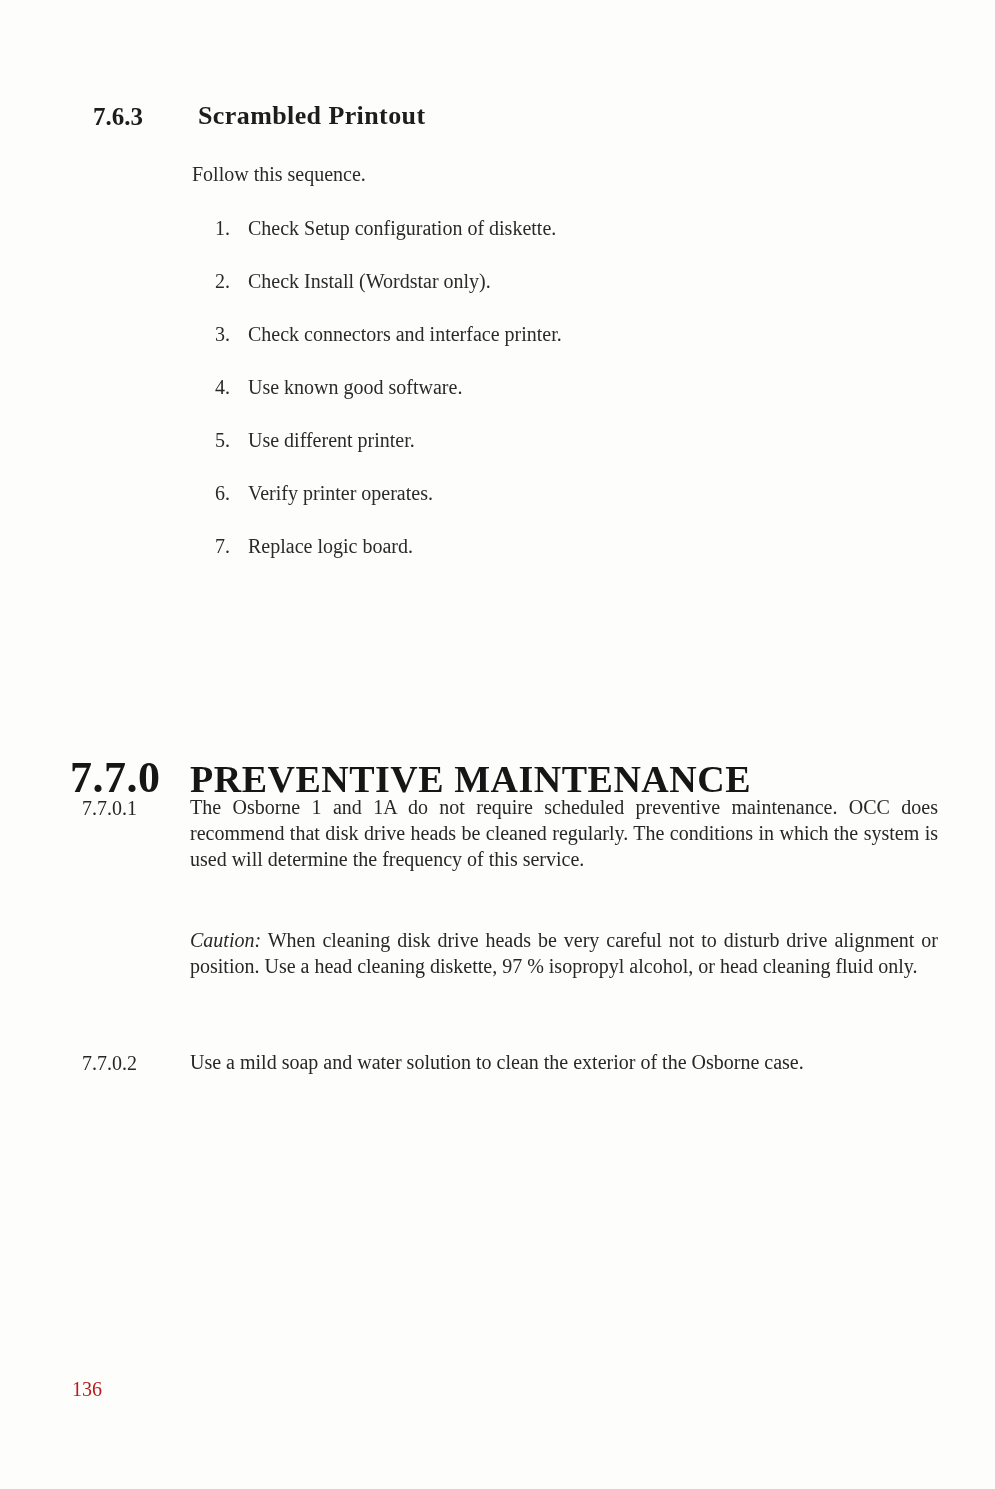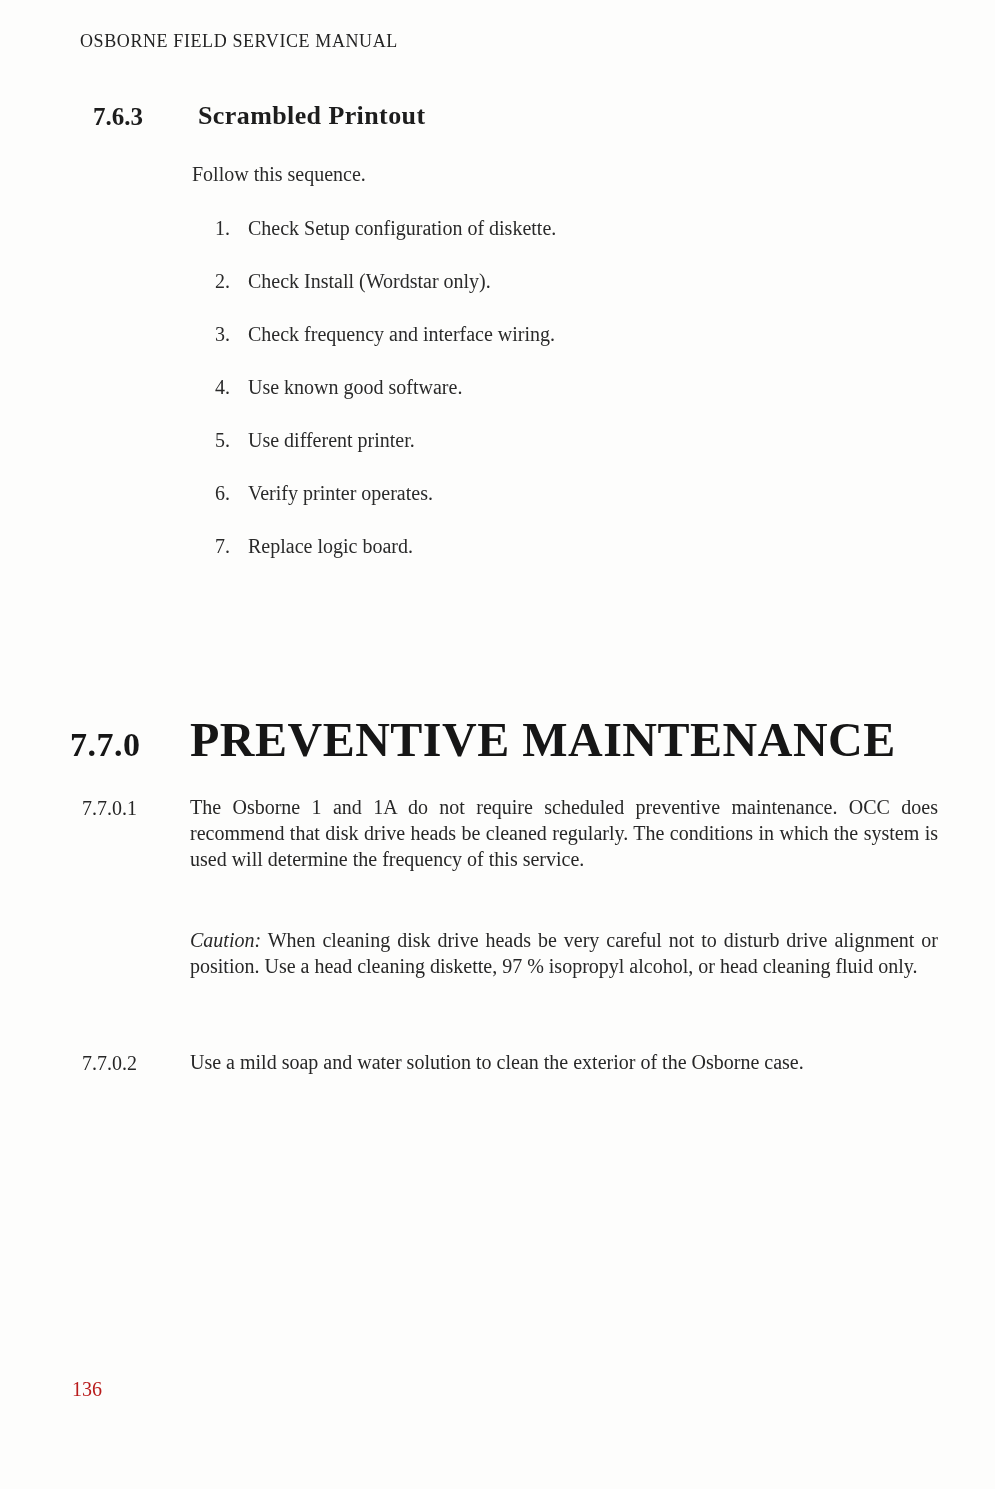--- a/index.html
+++ b/index.html
@@ -86,28 +86,29 @@
   .chapter-head {
     position: absolute;
     top: 712px;
     left: 70px;
     display: flex;
     align-items: baseline;
     font-weight: bold;
     color: #161616;
   }
   .chapter-head .chap-num {
-    font-size: 34px;
+    font-size: 44px;
     width: 120px;
     flex: 0 0 120px;
     letter-spacing: 0.5px;
   }
   .chapter-head .chap-title {
-    font-size: 48px;
+    font-size: 38px;
     letter-spacing: 0.5px;
+    margin-top: 45px;
   }
 
   
   .sub {
     position: absolute;
     left: 0;
     width: 995px;
   }
   .sub .sub-num {
     position: absolute;
@@ -142,41 +143,40 @@
     left: 72px;
     font-size: 20px;
     color: #b91c1c;
   }
 </style>
 </head>
 <body>
 
 <div class="page">
 
-  <div class="running-head">OSBORNE FIELD SERVICE MANUAL</div>
 
   <div class="sec-head">
     <span class="sec-num">7.6.3</span>
     <span class="sec-title">Scrambled Printout</span>
   </div>
 
   <p class="intro">Follow this sequence.</p>
 
   <ul class="steps">
     <li class="step">
       <span class="step-num">1.</span>
       <span class="step-text">Check Setup configuration of diskette.</span>
     </li>
     <li class="step">
       <span class="step-num">2.</span>
       <span class="step-text">Check Install (Wordstar only).</span>
     </li>
     <li class="step">
       <span class="step-num">3.</span>
-      <span class="step-text">Check frequency and interface wiring.</span>
+      <span class="step-text">Check connectors and interface printer.</span>
     </li>
     <li class="step">
       <span class="step-num">4.</span>
       <span class="step-text">Use known good software.</span>
     </li>
     <li class="step">
       <span class="step-num">5.</span>
       <span class="step-text">Use different printer.</span>
     </li>
     <li class="step">

